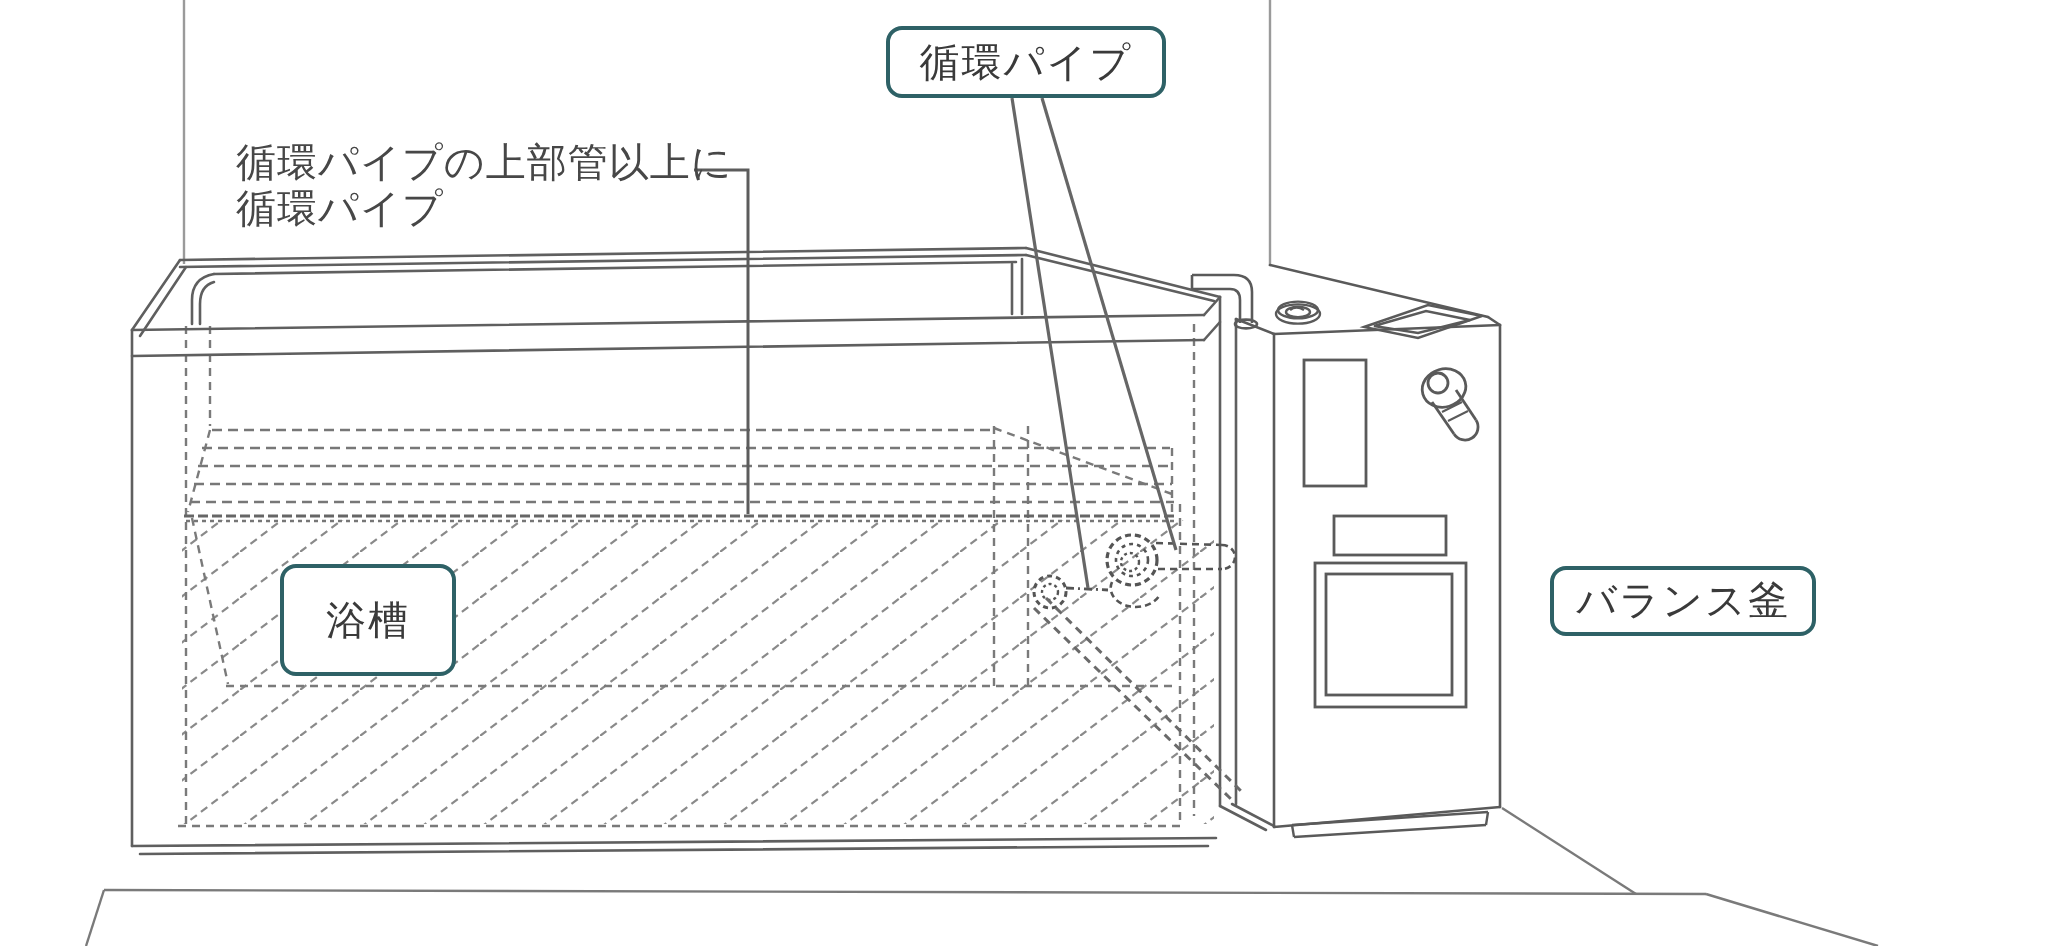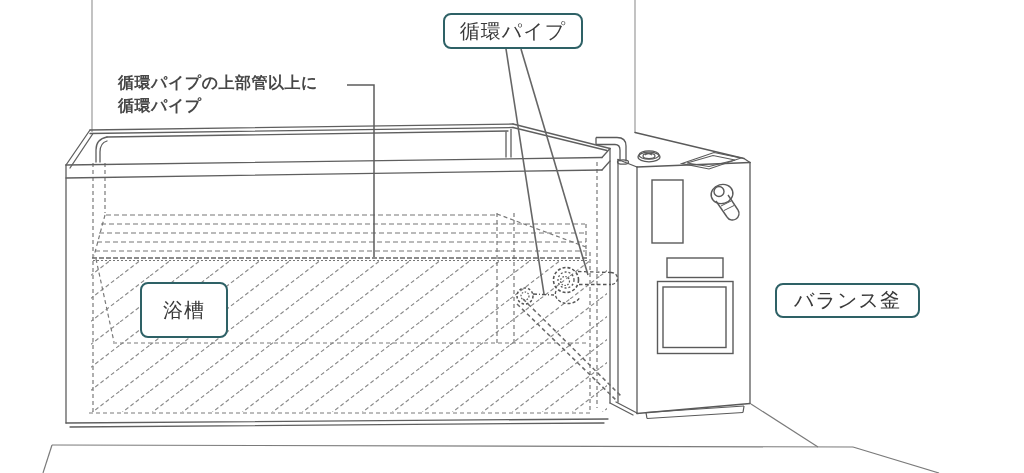--- a/index.html
+++ b/index.html
@@ -17,26 +17,25 @@
   }
   #lineart{position:absolute;left:0;top:0;width:1024px;height:473px;}
   .label{
     position:absolute;display:flex;align-items:center;justify-content:center;
     background:#fff;border:2px solid var(--color-accent);border-radius:8px;
     font-weight:normal;font-size:20px;color:var(--color-text);
     letter-spacing:1px;box-sizing:border-box;
   }
   #label-circulation{left:443px;top:13px;width:140px;height:36px;}
   #label-bathtub{left:140px;top:282px;width:88px;height:56px;}
-  #label-balance{left:775px;top:283px;width:145px;height:35px;}
+  #label-balance{left:775px;top:283px;width:133px;height:35px;}
   #annotation{
     position:absolute;left:118px;top:71px;width:250px;
-    font-size:16px;line-height:23px;color:var(--color-annotation);
+    font-size:20px;line-height:23px;color:var(--color-annotation);
     letter-spacing:0.5px;
-    font-weight:bold;
   }
 </style>
 </head>
 <body>
 
 <div id="stage">
 
   <svg id="lineart" viewBox="0 0 1024 473">
     <defs>
       <pattern id="hatch" patternUnits="userSpaceOnUse" width="30" height="23">

